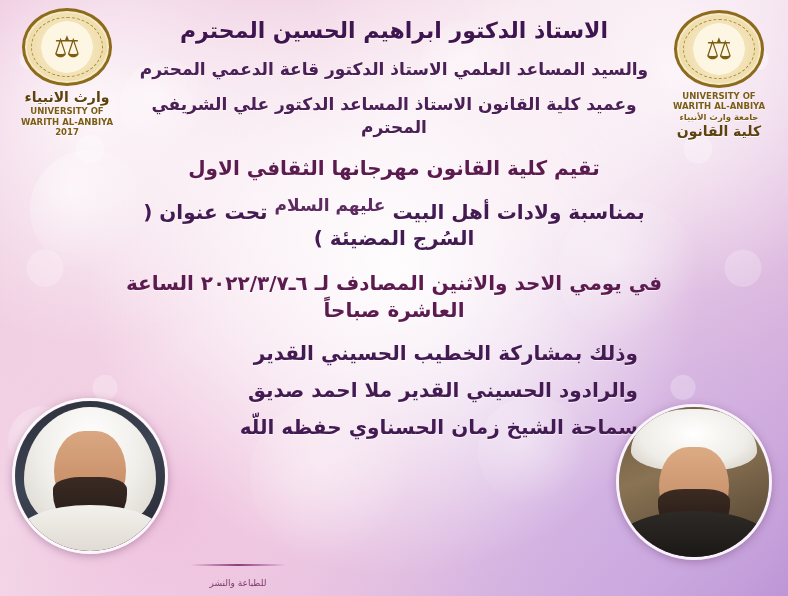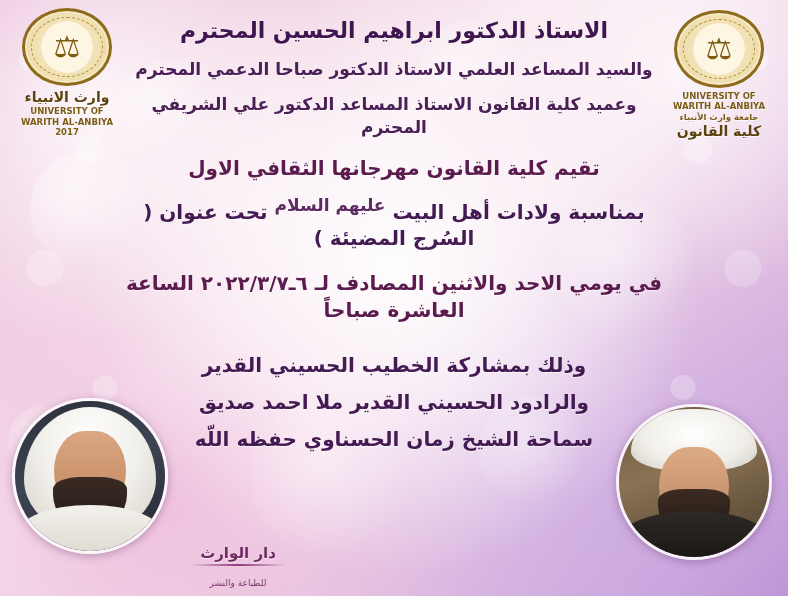--- a/index.html
+++ b/index.html
@@ -134,22 +134,22 @@
   .l-hi { color: #5c1b4f; }
   .spacer-sm { height: 6px; }
   .spacer-md { height: 10px; }
   .honorific { font-size: 17px; vertical-align: super; color: #5d2a62; text-align: right; }
 
   
   .text-lower {
     position: absolute;
     left: 150px;
     right: 150px;
-    top: 352px;
-    text-align: center;
+    top: 340px;
+    text-align: right;
   }
   .text-lower .line { margin-bottom: 10px; }
 
   
   .portrait {
     position: absolute;
     width: 150px;
     height: 150px;
     border-radius: 50%;
     overflow: hidden;
@@ -308,21 +308,21 @@
     <div class="crest-caption">
       <span class="small">UNIVERSITY OF WARITH AL-ANBIYA</span>
       <span class="small">جامعة وارث الأنبياء</span>
       <span class="big">كلية القانون</span>
     </div>
   </div>
 
   <div class="text-block">
     <p class="line l-xl">الاستاذ الدكتور ابراهيم الحسين المحترم</p>
     <div class="spacer-sm"></div>
-    <p class="line l-md">والسيد المساعد العلمي الاستاذ  الدكتور صباحا الدعمي المحترم</p>
+    <p class="line l-md">والسيد المساعد العلمي الاستاذ  الدكتور قاعة الدعمي المحترم</p>
     <div class="spacer-sm"></div>
     <p class="line l-md">وعميد كلية القانون الاستاذ المساعد الدكتور علي الشريفي المحترم</p>
     <div class="spacer-md"></div>
     <p class="line l-lg l-hi">تقيم كلية القانون مهرجانها الثقافي الاول</p>
     <div class="spacer-sm"></div>
     <p class="line l-lg">
       <span>بمناسبة ولادات أهل البيت</span>
       <span class="honorific">عليهم السلام</span>
       <span>تحت عنوان ( السُرج المضيئة )</span>
     </p>
@@ -347,18 +347,17 @@
 
   <div class="portrait portrait-right">
     <div class="pt-bg pt-right-bg"></div>
     <div class="pt-right-turban"></div>
     <div class="pt-face pt-right-skin"></div>
     <div class="pt-right-beard"></div>
     <div class="pt-right-body"></div>
   </div>
 
   <div class="publisher">
-    <div class="pub-name">دار الوارث</div>
     <div class="pub-rule"></div>
     <div class="pub-sub">للطباعة والنشر</div>
   </div>
 
 </div>
 
 </body></html>

